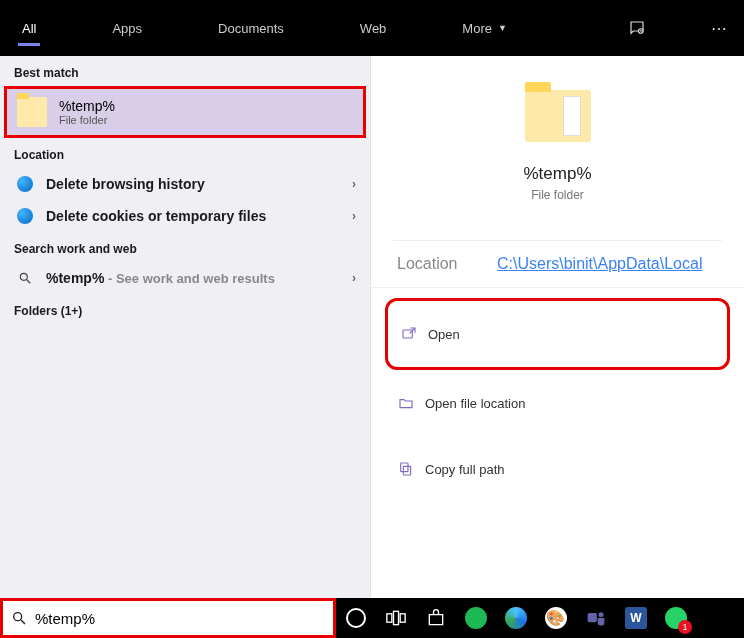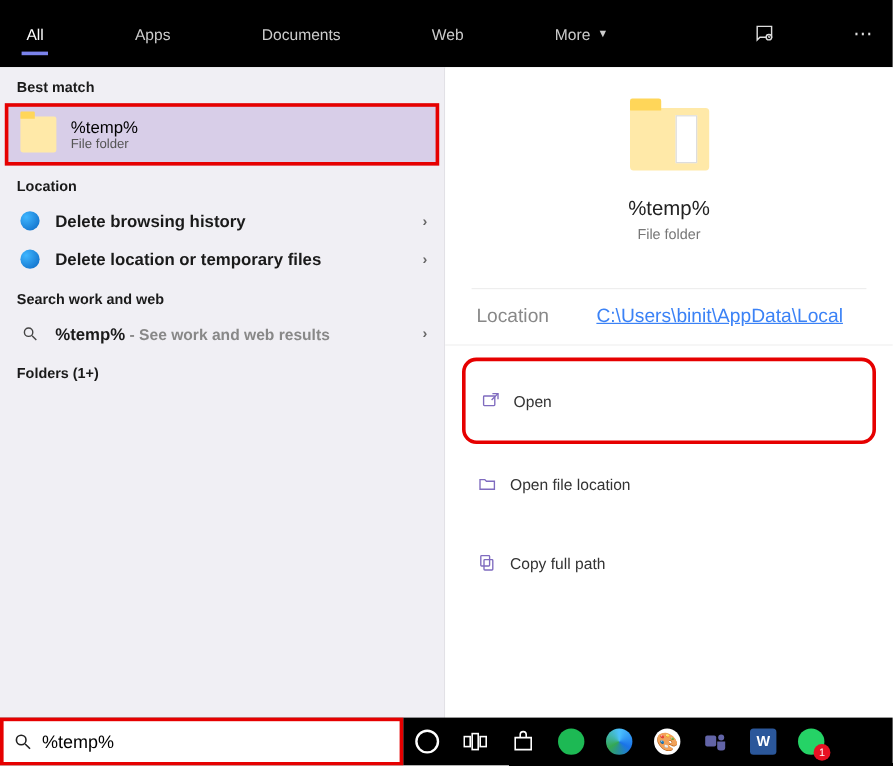--- a/index.html
+++ b/index.html
@@ -112,21 +112,21 @@
       <div class="li-icon">
           <div class="globe"></div>
         </div>
       <div class="li-text">Delete browsing history</div>
       <div class="chev-r">›</div>
     </div>
     <div class="list-item">
       <div class="li-icon">
           <div class="globe"></div>
         </div>
-      <div class="li-text">Delete location or temporary files</div>
+      <div class="li-text">Delete cookies or temporary files</div>
       <div class="chev-r">›</div>
     </div>
 
     <div class="section-label">Search work and web</div>
     <div class="list-item">
       <div class="li-icon search-ico">
         <svg width="14" height="14" viewBox="0 0 24 24" fill="none" stroke="#444" stroke-width="2">
             <circle cx="10" cy="10" r="6"></circle>
             <line x1="15" y1="15" x2="21" y2="21"></line>
           </svg>

